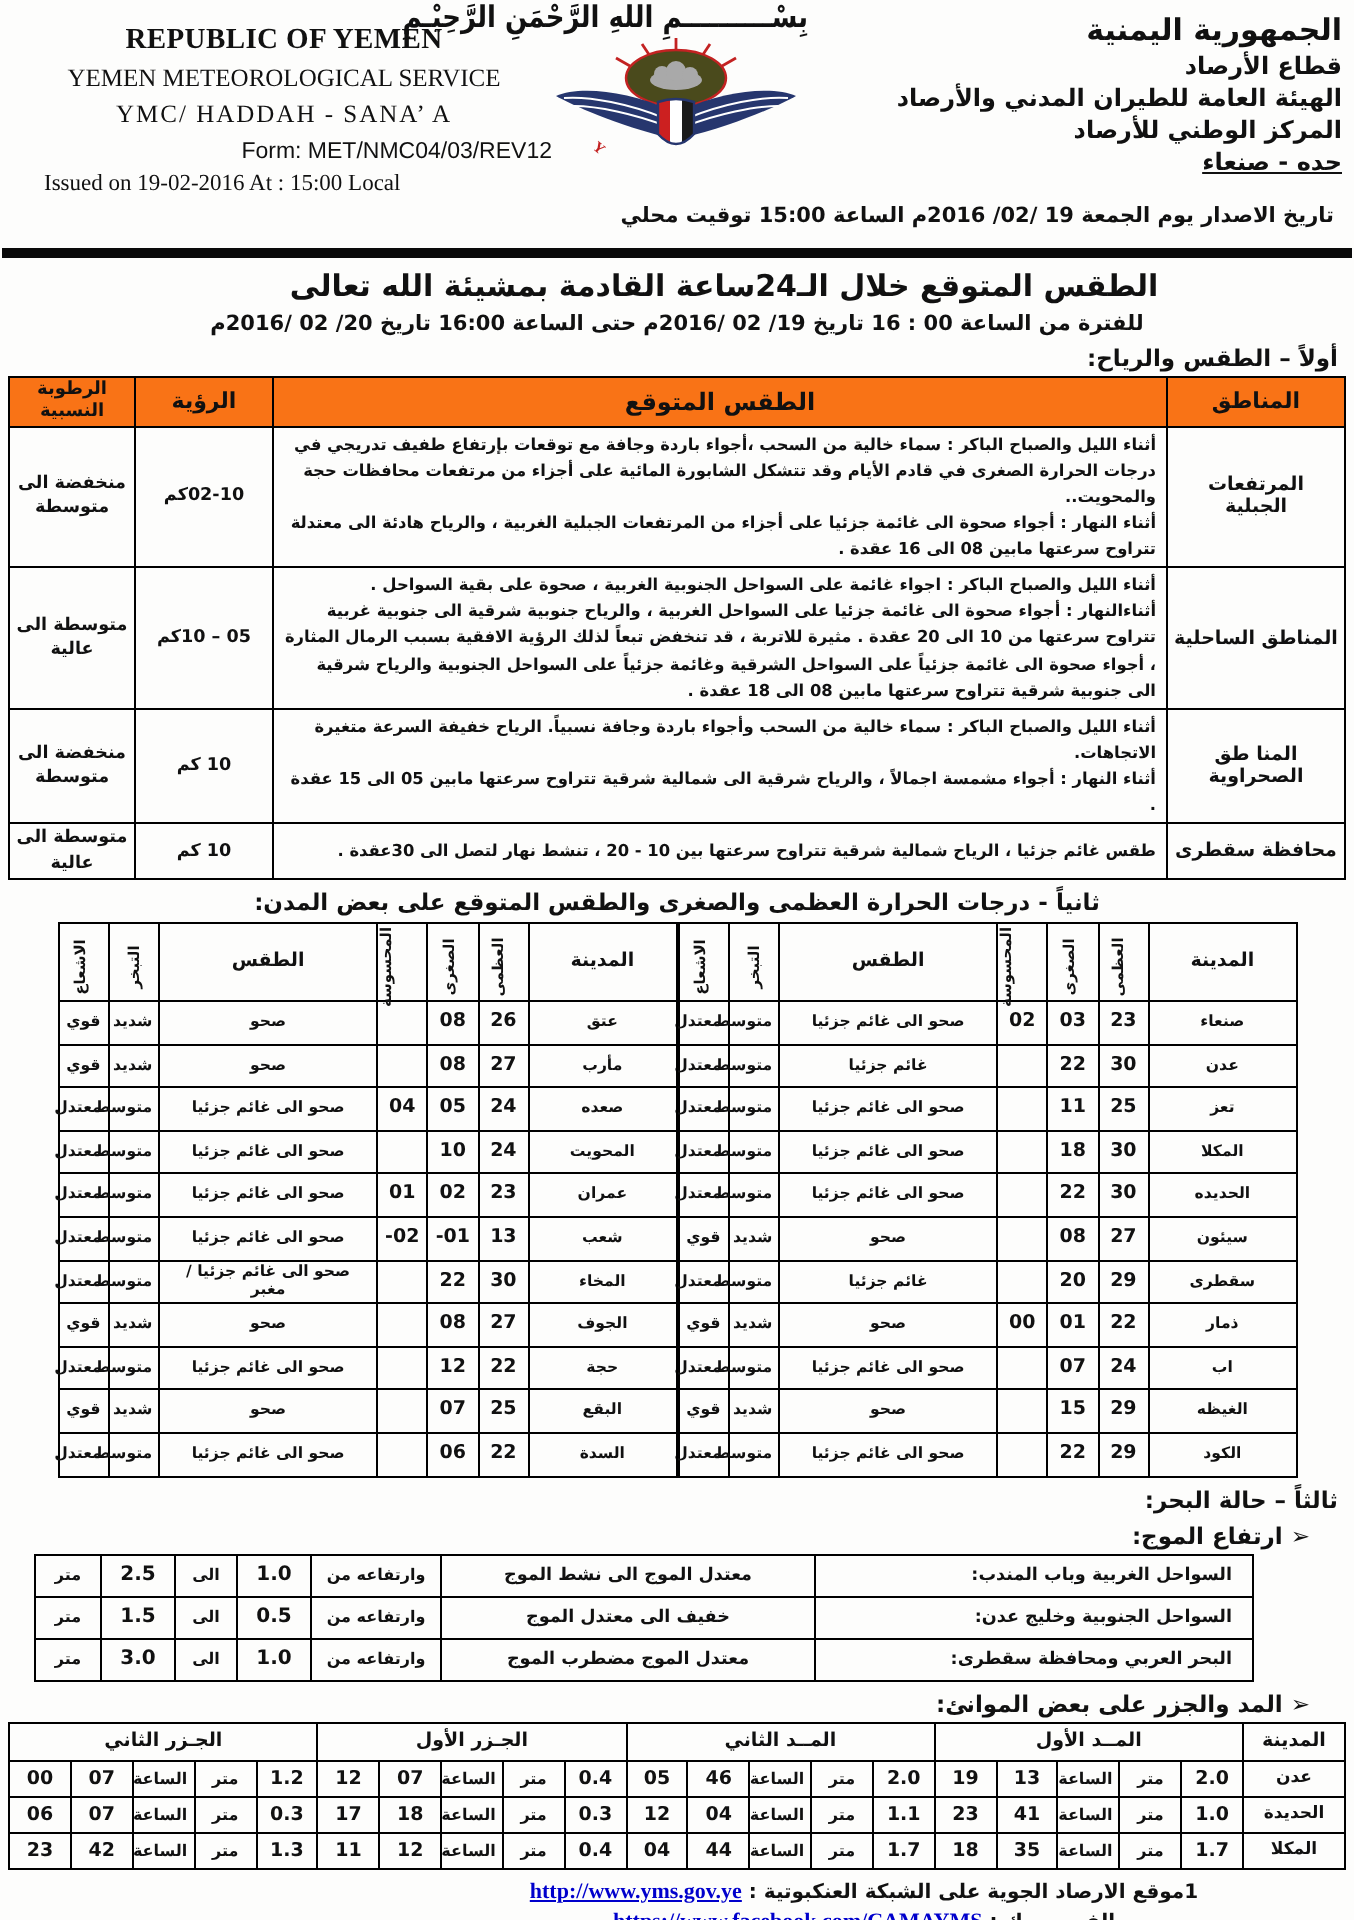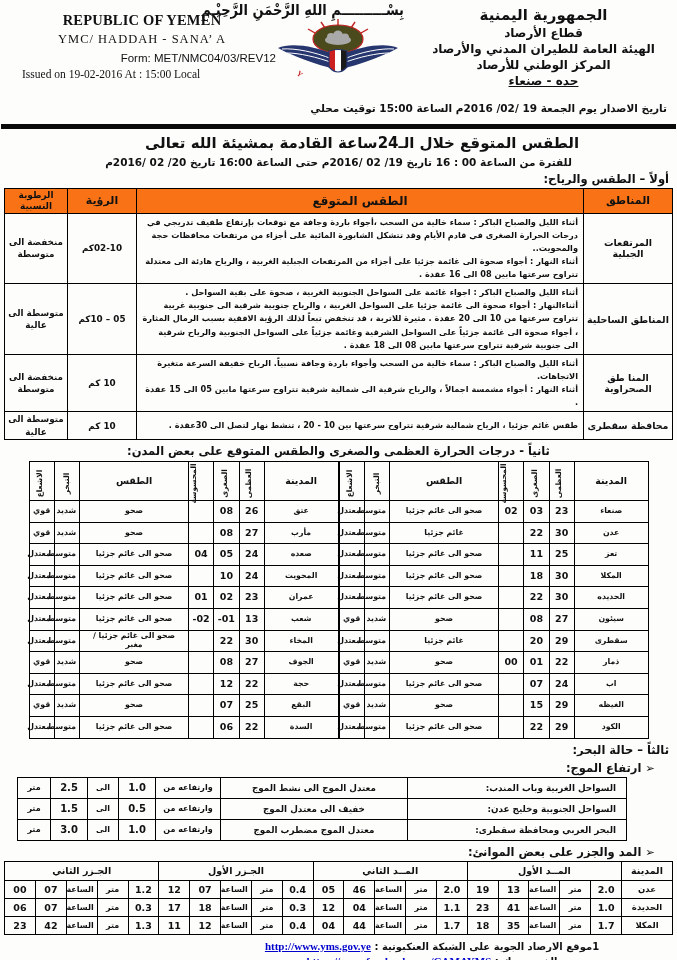--- a/index.html
+++ b/index.html
@@ -10,21 +10,21 @@
   .eng-block{position:absolute;left:8px;top:12px;width:268px;text-align:center;
              font-family:"Liberation Serif",serif;direction:ltr;}
   .eng-l1{font-size:14.5px;font-weight:bold;letter-spacing:.2px;}
   .eng-l2{font-size:12.5px;margin-top:3px;}
   .eng-l3{font-size:12.5px;margin-top:3px;}
   .eng-l4{font-size:12.5px;margin-top:3px;letter-spacing:1px;}
   .form-line{font-family:"Liberation Sans",sans-serif;font-size:11.5px;margin-top:5px;text-align:right;}
   .issued-line{font-family:Liberation Serif, serif;font-size:11.5px;margin-top:4px;text-align:left;padding-left:14px;}
   .logo-block{position:absolute;left:272px;top:2px;width:132px;text-align:center;}
   .bismillah{font-size:13px;font-weight:bold;white-space:nowrap;transform:scaleY(1.15);}
-  .ar-block{position:absolute;right:6px;top:6px;width:255px;text-align:center;font-weight:bold;}
+  .ar-block{position:absolute;right:6px;top:6px;width:255px;font-weight:bold;}
   .ar-l1{font-size:15px;}
   .ar-l{font-size:12px;margin-top:2px;}
   .ar-city{font-size:12px;margin-top:2px;text-decoration:underline;}
   .date-line{position:absolute;right:10px;top:102px;width:420px;font-size:10.5px;font-weight:bold;text-align:right;}
   .rule{height:5px;background:#0a0a0a;margin:0 1px;}
   
   .main-title{text-align:center;font-size:15px;font-weight:bold;margin-top:5px;padding-left:47px;}
   .period{text-align:center;font-size:10.5px;font-weight:bold;margin-top:4px;}
   .sec-head{font-size:11.5px;font-weight:bold;text-align:right;margin:4px 8px 2px 0;}
   .sec-head-center{font-size:11.5px;font-weight:bold;text-align:center;margin:4px 0 2px 0;}
@@ -74,20 +74,21 @@
   .links a{direction:ltr;unicode-bidi:embed;font-family:"Liberation Serif",serif;font-size:11px;}
 </style>
 </head>
 <body>
 
 <div class="page">
 
   <div class="header">
     <div class="eng-block">
       <div class="eng-l1">REPUBLIC OF YEMEN</div>
+      <div class="eng-l3">YEMEN METEOROLOGICAL SERVICE</div>
       <div class="eng-l4">YMC/ HADDAH - SANA’ A</div>
       <div class="form-line">Form: MET/NMC04/03/REV12</div>
       <div class="issued-line">Issued on  19-02-2016  At : 15:00  Local</div>
     </div>
 
     <div class="logo-block">
       <div class="bismillah">بِسْــــــــــمِ اللهِ الرَّحْمَنِ الرَّحِيْـمِ</div>
       <svg width="126" height="86" viewBox="0 0 126 86">
 
         <g stroke="#c32222" stroke-width="1.4">

